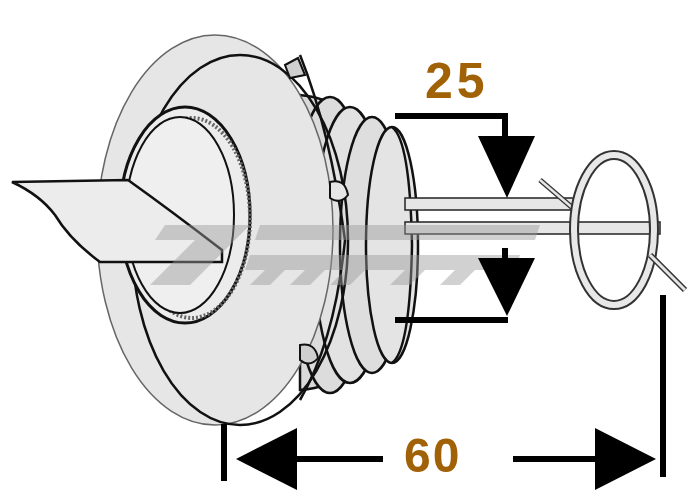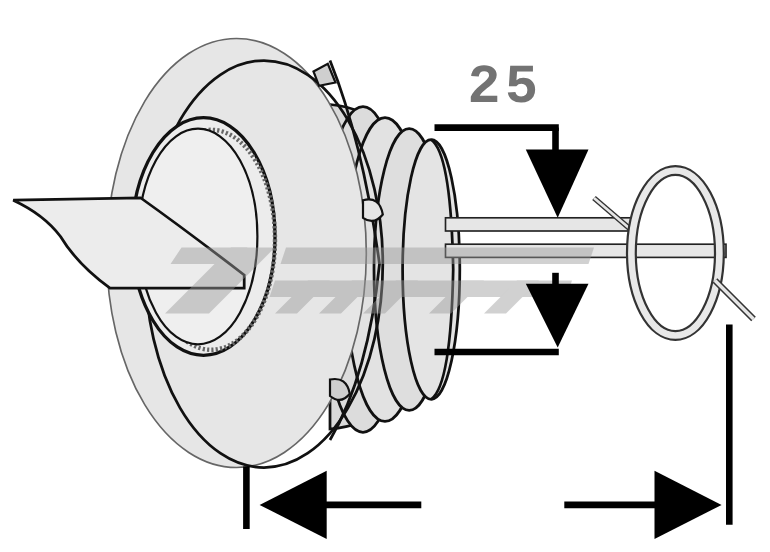--- a/index.html
+++ b/index.html
@@ -1,20 +1,20 @@
 <!DOCTYPE html>
 <html><head>
   <meta charset="utf-8">
   <style>
     html, body { margin: 0; padding: 0; background: #ffffff; }
     body { width: 700px; height: 502px; overflow: hidden; position: relative;
            font-family: "DejaVu Sans", sans-serif; }
     .canvas { position: absolute; left: 0; top: 0; width: 700px; height: 502px; }
-    .dim-label { position: absolute; font-family: Liberation Mono, monospace;
-                 font-weight: bold; color: #737373; line-height: 1; }
+    .dim-label { position: absolute; font-family: Liberation Sans, sans-serif;
+                 font-weight: bold; color: #a16207; line-height: 1; }
     .dim-25 { left: 425px; top: 56px; font-size: 50px; letter-spacing: 4px; }
     .dim-60 { left: 404px; top: 432px; font-size: 48px; letter-spacing: 2px; }
   </style>
 </head>
 <body>
 
 <div class="canvas">
   <svg width="700" height="502" viewBox="0 0 700 502" xmlns="http://www.w3.org/2000/svg">
 
     <g>
@@ -79,13 +79,14 @@
       <line x1="224" y1="424" x2="224" y2="481" stroke-width="6"></line>
       <line x1="663" y1="295" x2="663" y2="477" stroke-width="6"></line>
       <polygon points="236,459 297,428 297,490" stroke="none"></polygon>
       <line x1="295" y1="459" x2="383" y2="459" stroke-width="6"></line>
       <line x1="513" y1="459" x2="600" y2="459" stroke-width="6"></line>
       <polygon points="656,459 595,428 595,490" stroke="none"></polygon>
     </g>
   </svg>
 
   <div class="dim-label dim-25">25</div>
+  <div class="dim-label dim-60">60</div>
 </div>
 
 </body></html>

